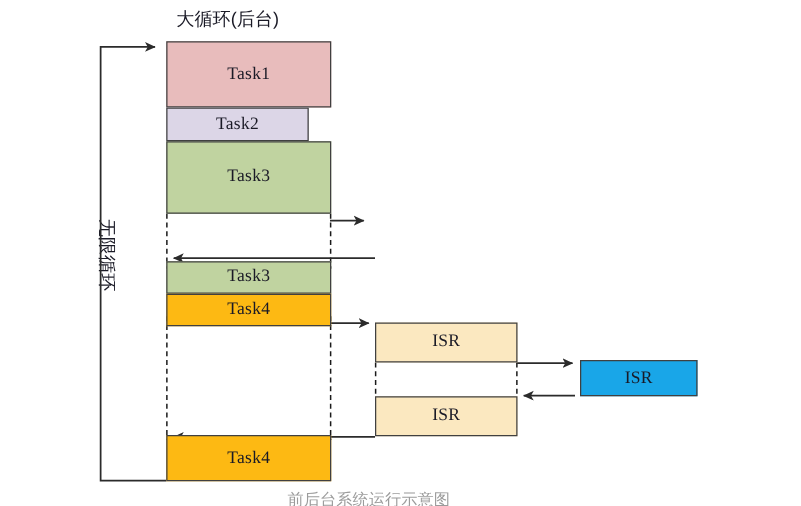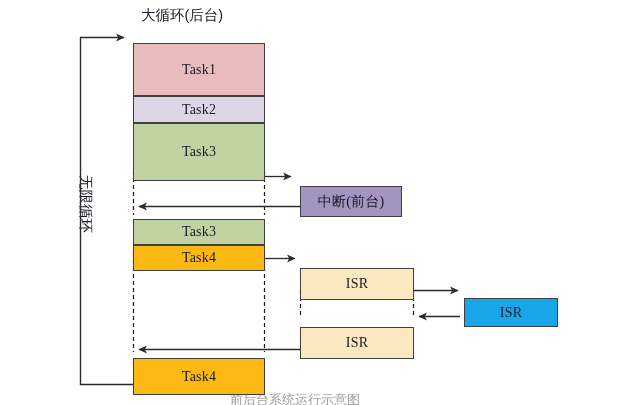--- a/index.html
+++ b/index.html
@@ -26,21 +26,20 @@
   .box {
     position: absolute;
     box-sizing: border-box;
     border: 1px solid #404040;
     display: flex;
     align-items: center;
     justify-content: center;
     font-size: 14px;
     color: #1a1a26;
     letter-spacing: 0.2px;
-    margin-top: 10px;
   }
   .label {
     position: absolute;
     font-size: 14.5px;
     color: #1a1a26;
     white-space: nowrap;
     font-family: "Liberation Sans", "DejaVu Sans", sans-serif;
   }
   .vlabel {
     position: absolute;
@@ -120,43 +119,40 @@
 
     <g>
       <line x1="300" y1="349.5" x2="139" y2="349.5" stroke="#2b2b2b" stroke-width="1.3" marker-end="url(#arrowLeft)"></line>
     </g>
   </svg>
 
   <div class="box" style="left:133px; top:33px; width:132px; height:53px; background:#e8bcbc;">
     <span>Task1</span>
   </div>
 
-  <div class="box" style="left:133px; top:86px; width:132px; height:27px; background:#dcd6e7;text-align:center;">
+  <div class="box" style="left:133px; top:86px; width:114px; height:27px; background:#dcd6e7;text-align:center;">
     <span>Task2</span>
   </div>
 
   <div class="box" style="left:133px; top:113px; width:132px; height:58px; background:#c0d3a0;">
     <span>Task3</span>
   </div>
 
   <div class="box" style="left:133px; top:209px; width:132px; height:26px; background:#c0d3a0;">
     <span>Task3</span>
   </div>
 
   <div class="box" style="left:133px; top:235px; width:132px; height:26px; background:#fdb913;">
     <span>Task4</span>
   </div>
 
   <div class="box" style="left:133px; top:348px; width:132px; height:37px; background:#fdb913;">
     <span>Task4</span>
   </div>
 
-  <div class="box" style="left:300px; top:176px; width:102px; height:31px; background:#a395c0;">
-    <span>中断(前台)</span>
-  </div>
 
   <div class="box" style="left:300px; top:258px; width:114px; height:32px; background:#fbe8c0;">
     <span>ISR</span>
   </div>
 
   <div class="box" style="left:300px; top:317px; width:114px; height:32px; background:#fbe8c0;">
     <span>ISR</span>
   </div>
 
   <div class="box" style="left:464px; top:288px; width:94px; height:29px; background:#19a6e8;">

